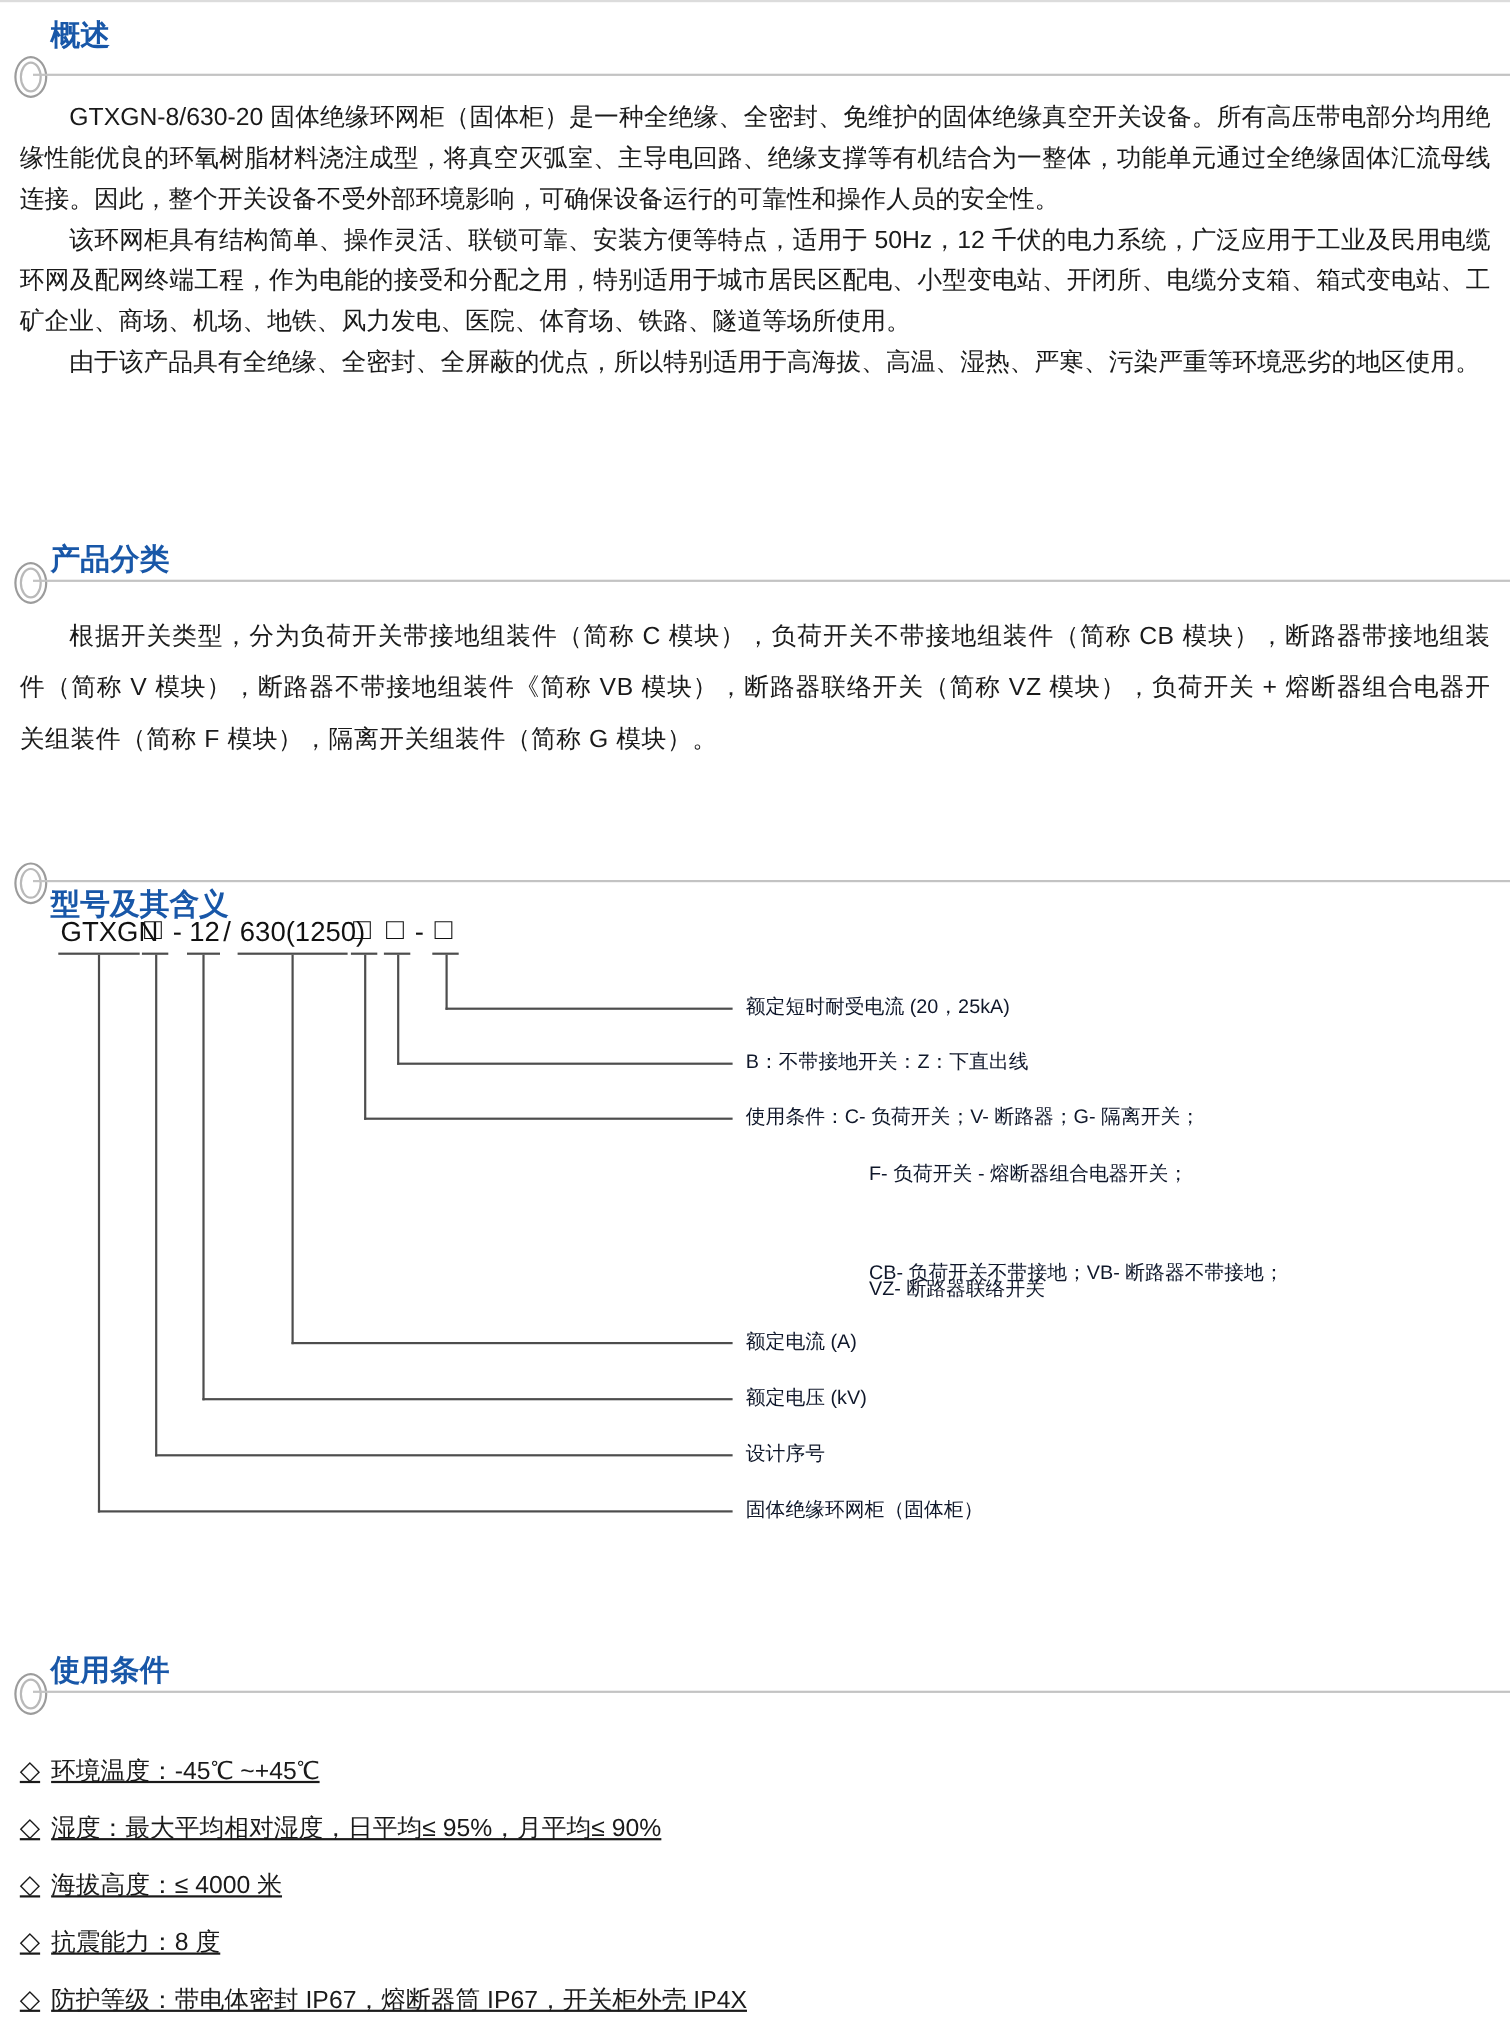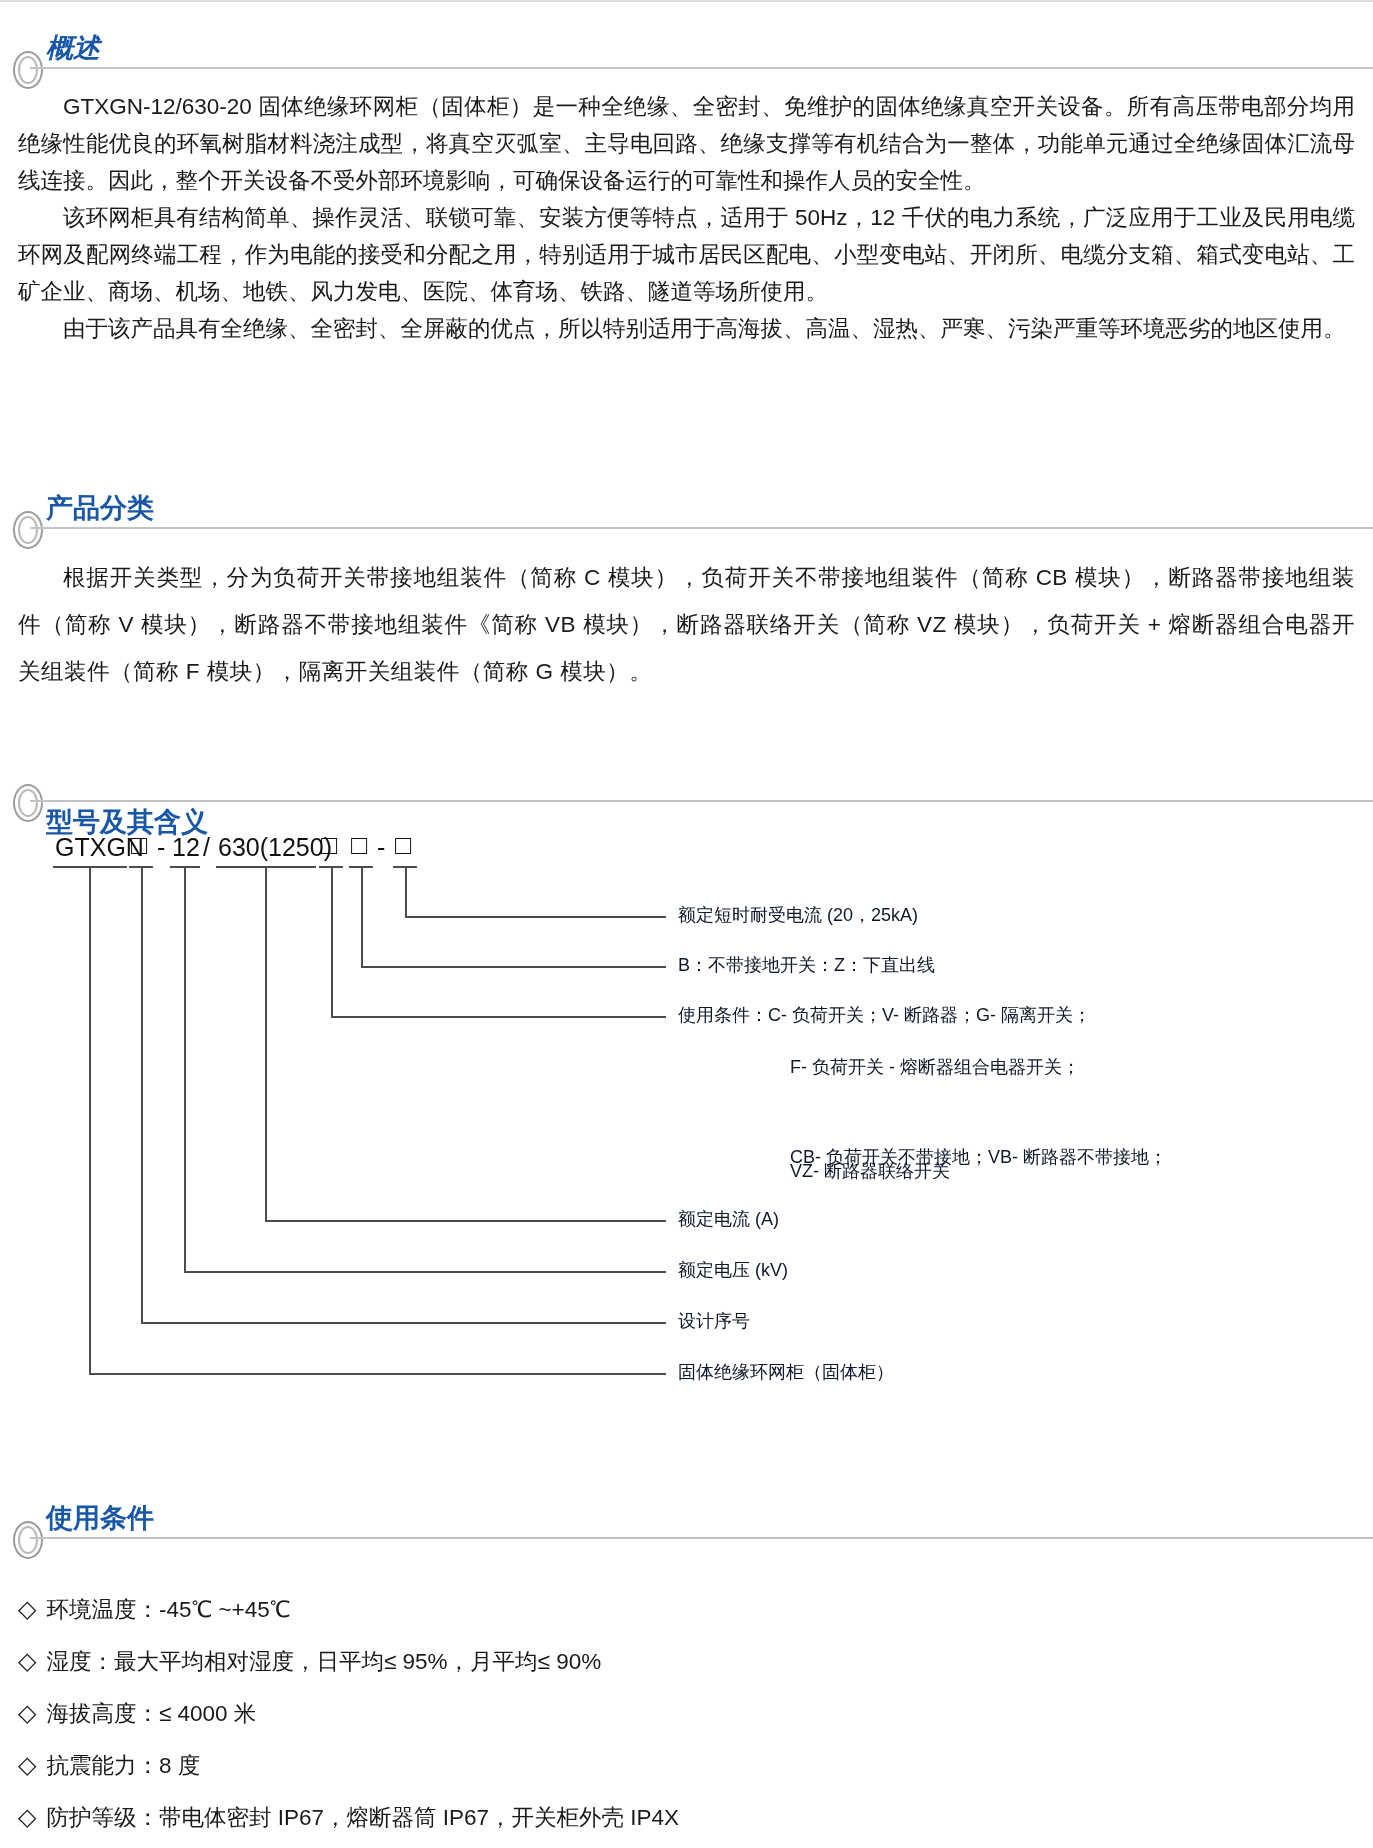--- a/index.html
+++ b/index.html
@@ -54,37 +54,37 @@
   .vline { position:absolute; width:2px; background:#4d4d4d; }
   .hline { position:absolute; height:2px; background:#4d4d4d; }
   .m-label {
     position:absolute; left:678px;
     font-size:18px; color:#0f172a; white-space:nowrap;
   }
   .m-sublabel { left:790px; }
   
   .cond-item {
     position:absolute; left:18px;
-    font-size:22.5px; white-space:nowrap;
+    font-size:22.5px; white-space:nowrap;text-decoration:underline;
   }
   .cond-item .diamond { margin-right:10px; font-size:24px; }
 </style>
 </head>
 <body>
 
 <div class="page">
 
-  <div class="sec-title" style="top:28px;font-style:italic;">概述</div>
+  <div class="sec-title" style="top:12px;">概述</div>
   <div class="ring" style="top:49px;">
       <div class="inner"></div>
     </div>
   <div class="sec-divider" style="top:65px;"></div>
 
   <div class="para-block" style="top:86px;">
-    <p>GTXGN-12/630-20 固体绝缘环网柜（固体柜）是一种全绝缘、全密封、免维护的固体绝缘真空开关设备。所有高压带电部分均用绝缘性能优良的环氧树脂材料浇注成型，将真空灭弧室、主导电回路、绝缘支撑等有机结合为一整体，功能单元通过全绝缘固体汇流母线连接。因此，整个开关设备不受外部环境影响，可确保设备运行的可靠性和操作人员的安全性。</p>
+    <p>GTXGN-8/630-20 固体绝缘环网柜（固体柜）是一种全绝缘、全密封、免维护的固体绝缘真空开关设备。所有高压带电部分均用绝缘性能优良的环氧树脂材料浇注成型，将真空灭弧室、主导电回路、绝缘支撑等有机结合为一整体，功能单元通过全绝缘固体汇流母线连接。因此，整个开关设备不受外部环境影响，可确保设备运行的可靠性和操作人员的安全性。</p>
     <p>该环网柜具有结构简单、操作灵活、联锁可靠、安装方便等特点，适用于 50Hz，12 千伏的电力系统，广泛应用于工业及民用电缆环网及配网终端工程，作为电能的接受和分配之用，特别适用于城市居民区配电、小型变电站、开闭所、电缆分支箱、箱式变电站、工矿企业、商场、机场、地铁、风力发电、医院、体育场、铁路、隧道等场所使用。</p>
     <p>由于该产品具有全绝缘、全密封、全屏蔽的优点，所以特别适用于高海拔、高温、湿热、严寒、污染严重等环境恶劣的地区使用。</p>
   </div>
 
   <div class="sec-title" style="top:488px;">产品分类</div>
   <div class="ring" style="top:509px;">
       <div class="inner"></div>
     </div>
   <div class="sec-divider" style="top:525px;"></div>
 

